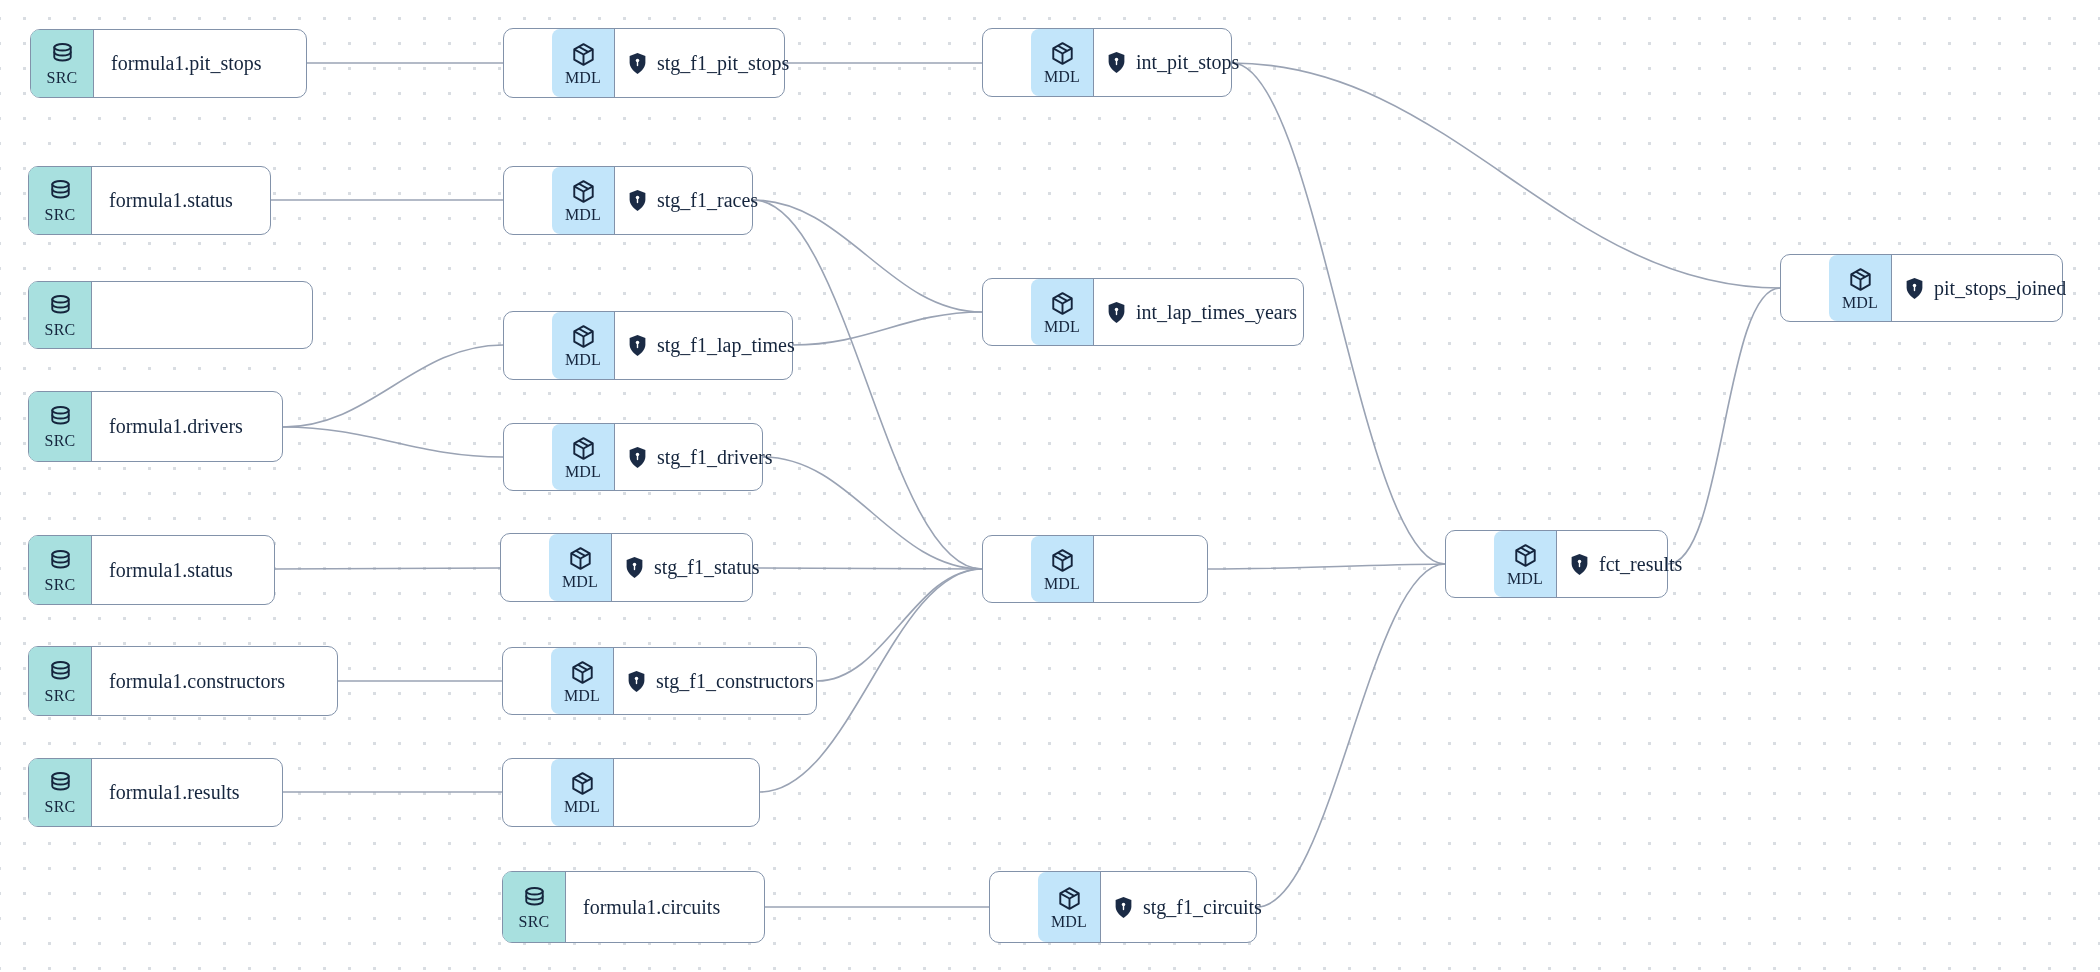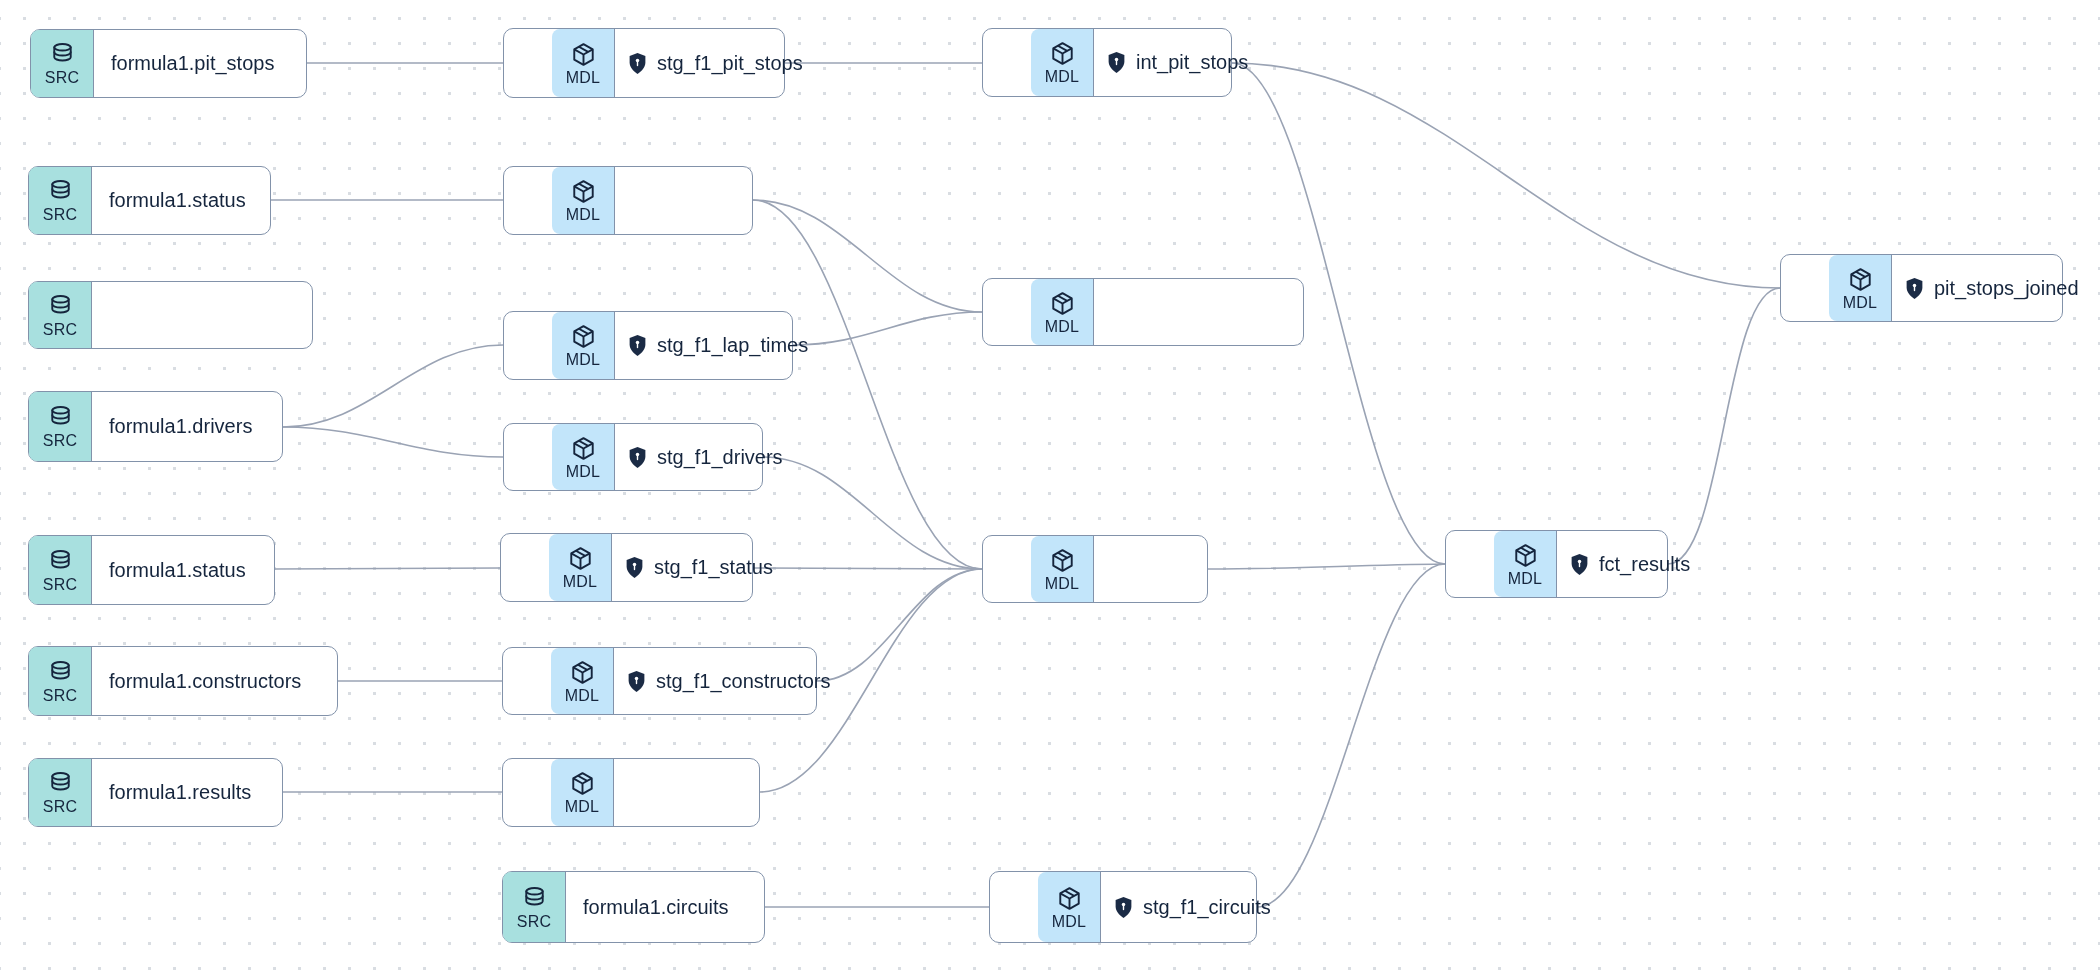--- a/index.html
+++ b/index.html
@@ -8,20 +8,21 @@
     background:#ffffff;
   }
   .canvas{
     position:relative;
     width:2100px;height:972px;
     overflow:hidden;
     background-color:#ffffff;
     background-image:radial-gradient(circle, #d9dde2 1.6px, transparent 1.6px);
     background-size:25px 25px;
     background-position:12px 6px;
+    font-family:Liberation Serif, serif;
   }
   .edge-layer{
     position:absolute;left:0;top:0;width:2100px;height:972px;
     pointer-events:none;
   }
   .edge-layer path{
     fill:none;
     stroke:#9aa3b4;
     stroke-width:1.6;
   }
@@ -231,20 +232,26 @@
     </div>
   </div>
 
   <div class="node" style="left:503px;top:166px;width:250px;height:69px">
     <div class="icon-box mdl">
       <svg class="glyph">
           <use href="#i-cube"></use>
         </svg>
       <span class="type-label">MDL</span>
     </div>
+    <div class="node-body">
+      <svg class="shield">
+          <use href="#i-shield"></use>
+        </svg>
+      <span class="node-label">stg_f1_races</span>
+    </div>
   </div>
 
   <div class="node" style="left:503px;top:311px;width:290px;height:69px">
     <div class="icon-box mdl">
       <svg class="glyph">
           <use href="#i-cube"></use>
         </svg>
       <span class="type-label">MDL</span>
     </div>
     <div class="node-body">
@@ -339,20 +346,26 @@
     </div>
   </div>
 
   <div class="node" style="left:982px;top:278px;width:322px;height:68px">
     <div class="icon-box mdl">
       <svg class="glyph">
           <use href="#i-cube"></use>
         </svg>
       <span class="type-label">MDL</span>
     </div>
+    <div class="node-body">
+      <svg class="shield">
+          <use href="#i-shield"></use>
+        </svg>
+      <span class="node-label">int_lap_times_years</span>
+    </div>
   </div>
 
   <div class="node" style="left:982px;top:535px;width:226px;height:68px">
     <div class="icon-box mdl">
       <svg class="glyph">
           <use href="#i-cube"></use>
         </svg>
       <span class="type-label">MDL</span>
     </div>
   </div>

